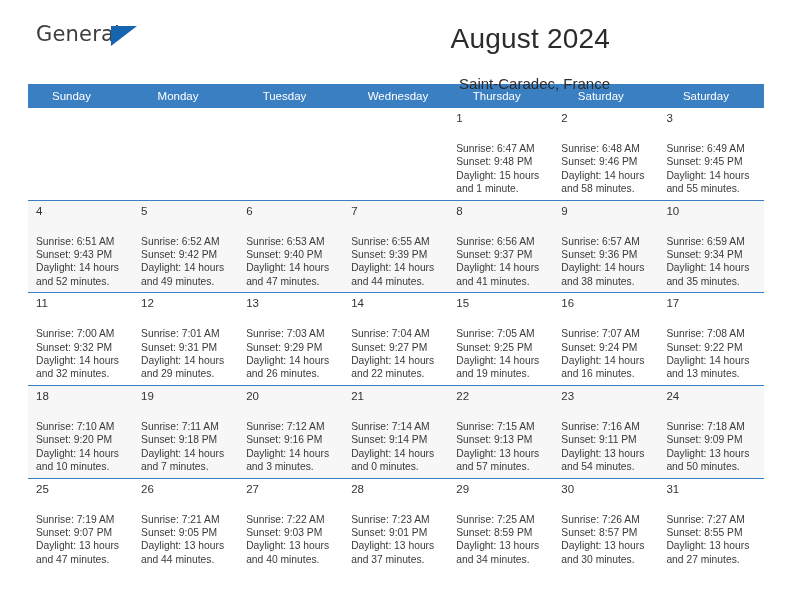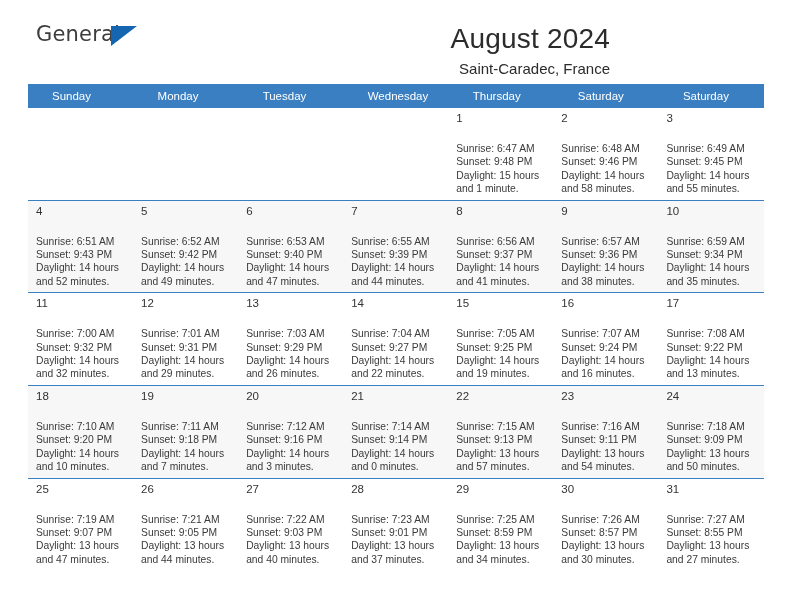--- a/index.html
+++ b/index.html
@@ -70,21 +70,21 @@
     font-weight: normal;
     color: #2b2b2b;
     line-height: 34px;
     letter-spacing: 0.2px;
     margin-left: 48px;
   }
   .cal-subtitle {
     font-size: 15px;
     color: #2b2b2b;
     line-height: 22px;
-    margin-top: 2px;
+    margin-top: 17px;
   }
 
   
   table.calendar {
     width: 736px;
     border-collapse: collapse;
     table-layout: fixed;
     margin-top: 6px;
   }
   table.calendar th {

